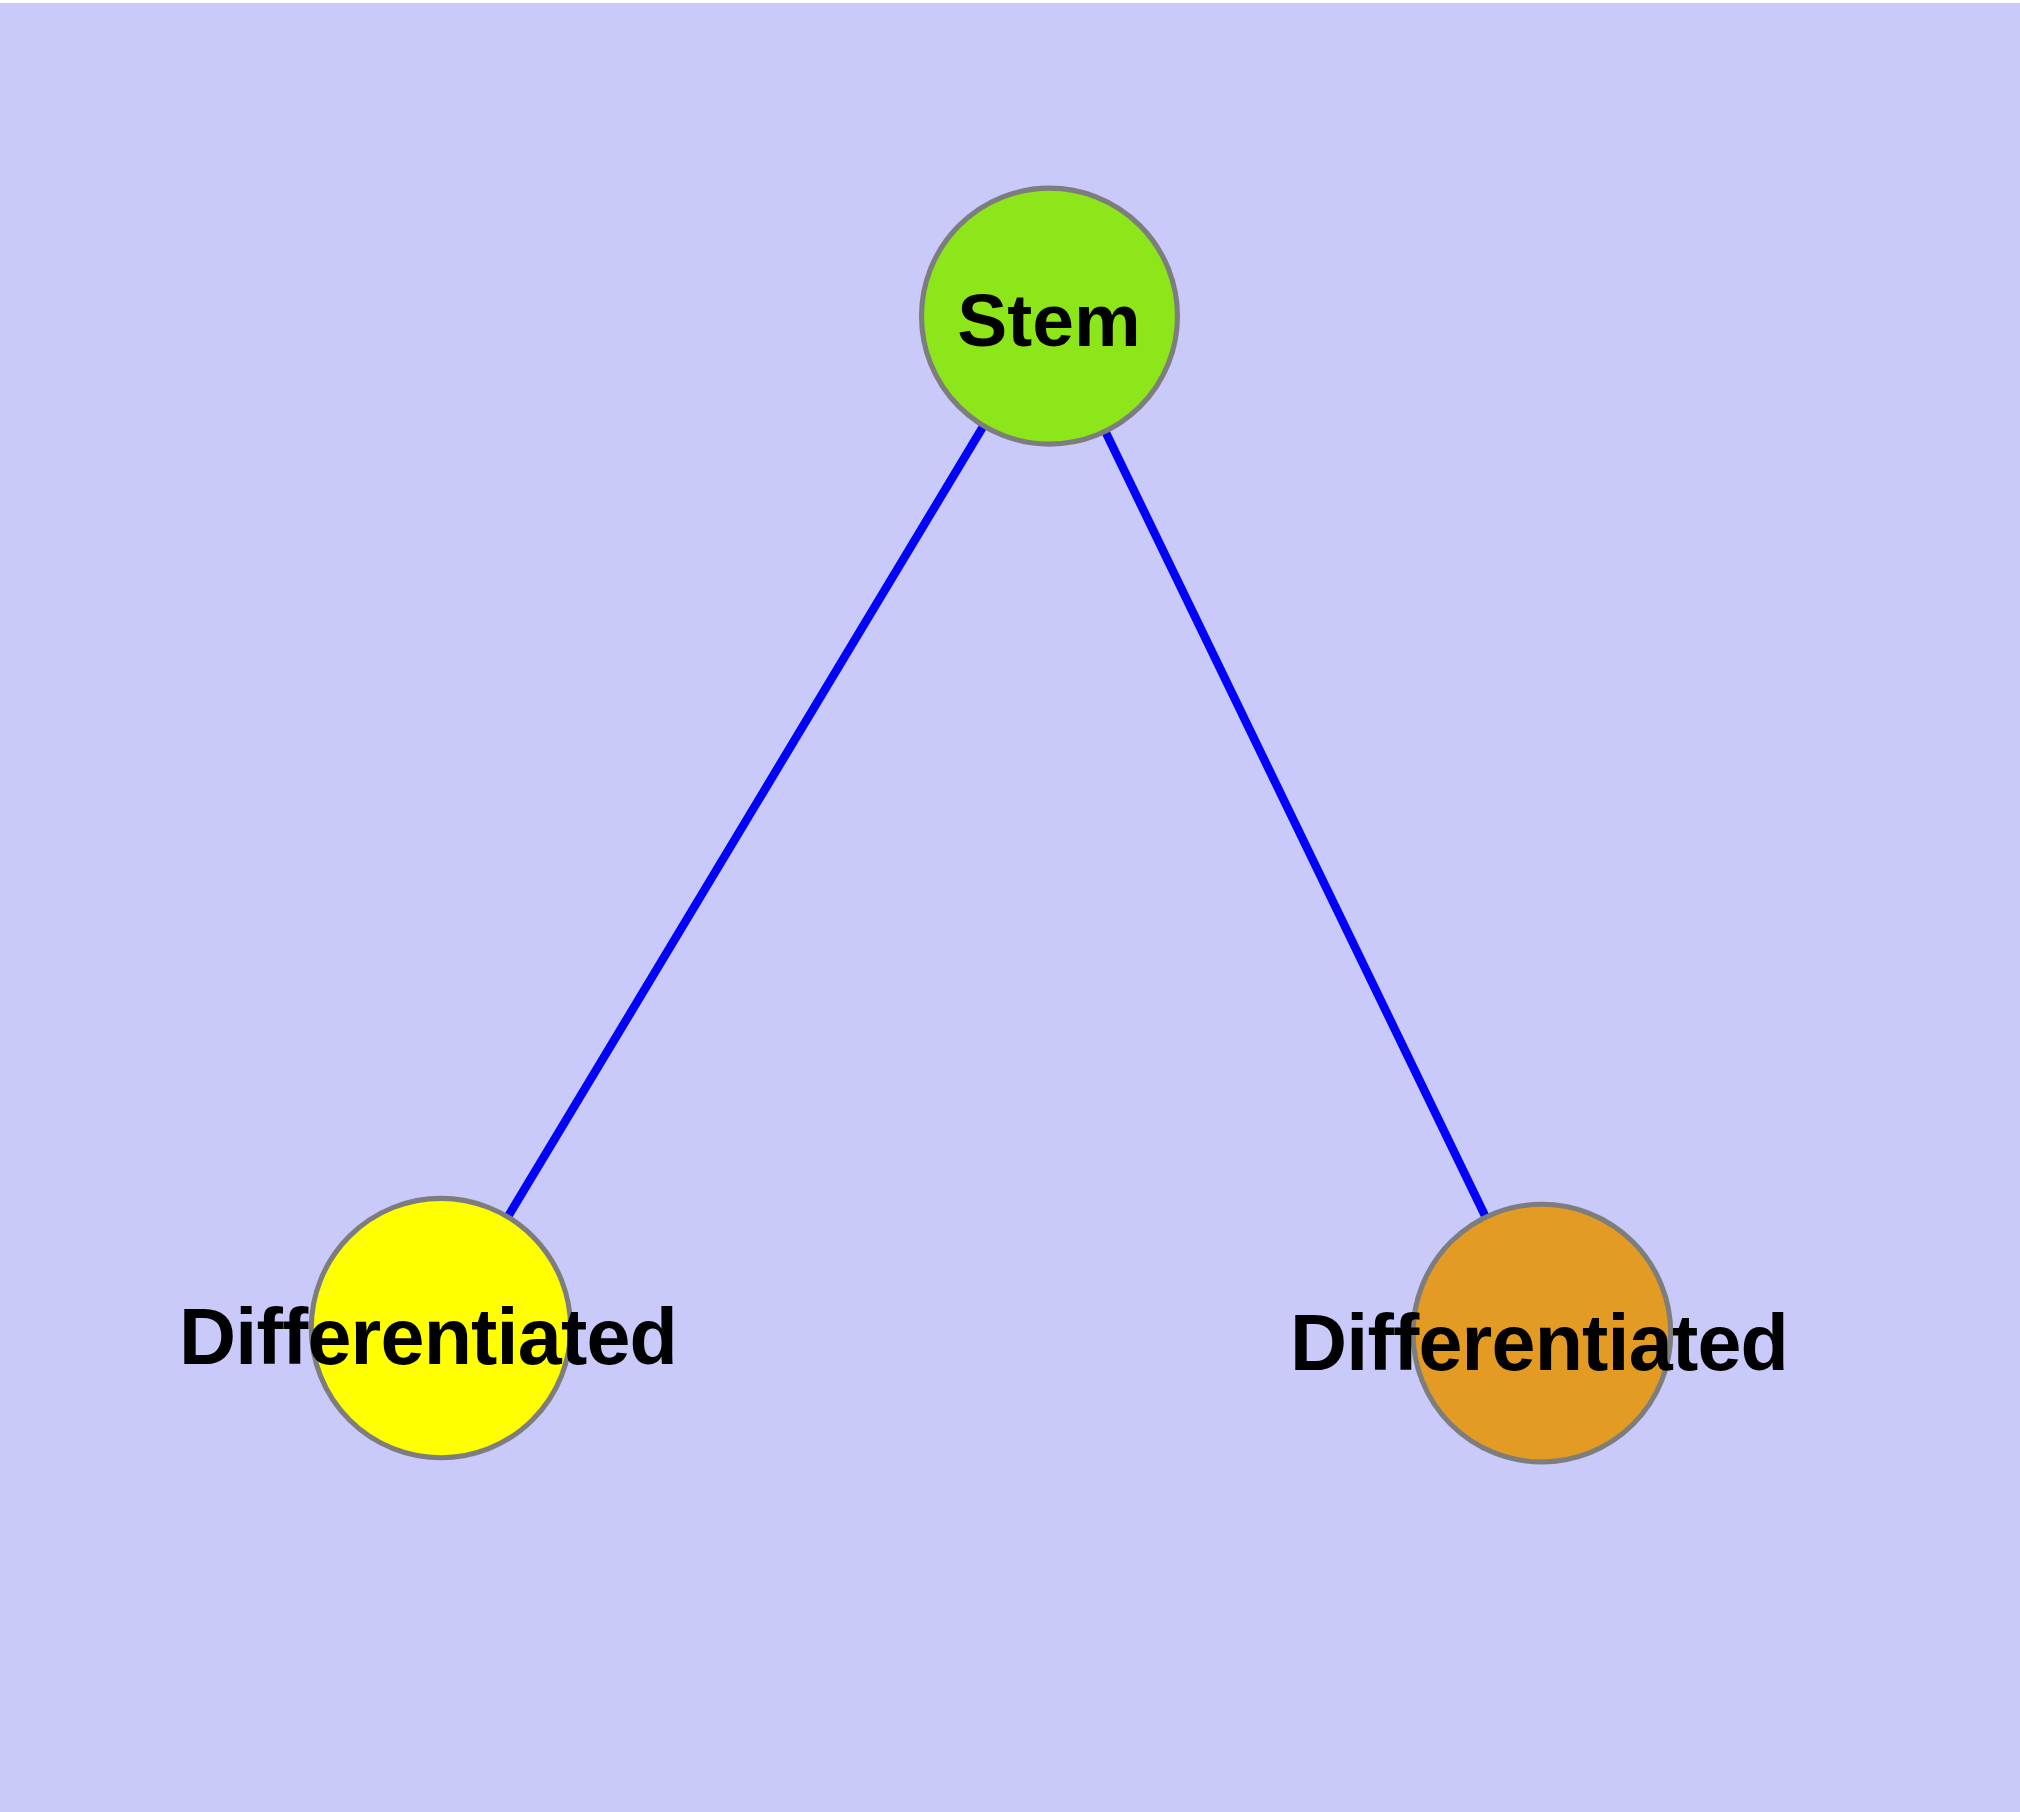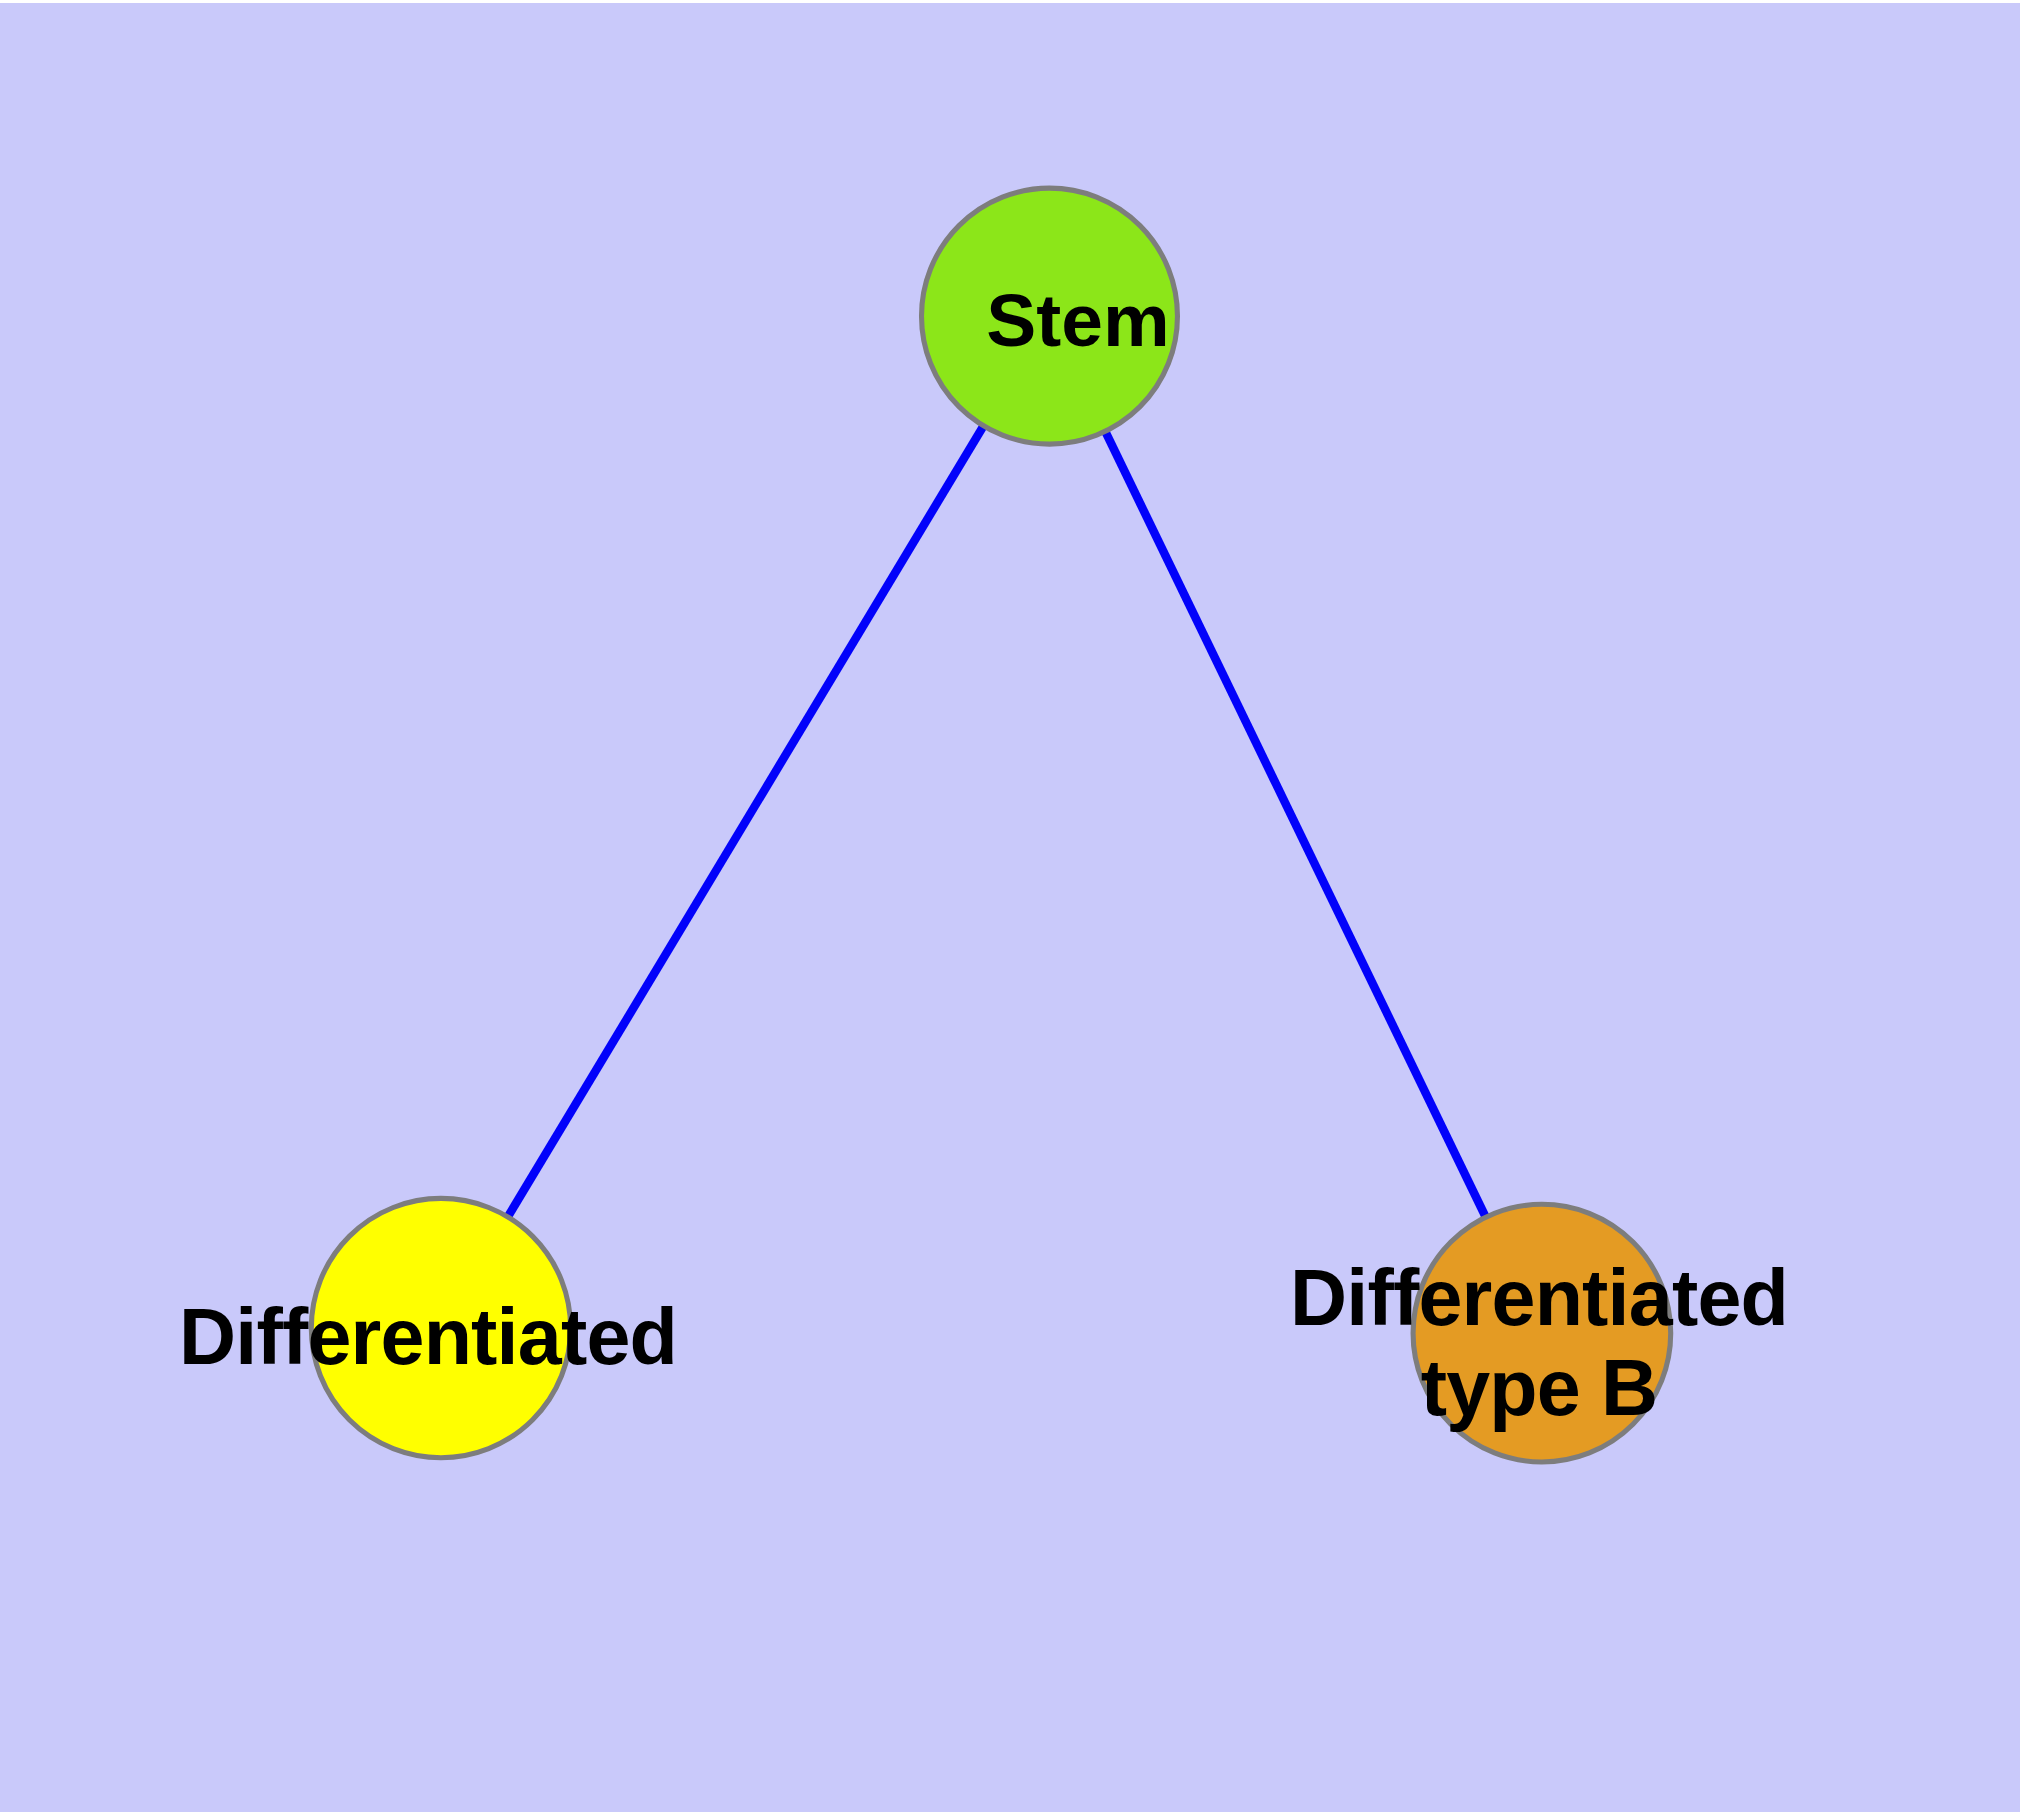--- a/index.html
+++ b/index.html
@@ -35,21 +35,21 @@
     position: absolute;
     transform: translate(-50%, -50%);
     color: #000000;
     font-weight: bold;
     text-align: center;
     white-space: nowrap;
     z-index: 2;
     pointer-events: none;
   }
   .stem-label {
-    left: 1078px;
+    left: 1049px;
     top: 320px;
     font-size: 75px;
     line-height: 85px;
   }
   .label-a {
     left: 428px;
     top: 1337px;
     font-size: 79px;
     line-height: 90px;
     letter-spacing: -0.8px;
@@ -83,17 +83,16 @@
   </svg>
 
   <div class="node-label stem-label" style="color: rgb(0, 0, 0);">Stem</div>
 
   <div class="node-label label-a" style="color: rgb(0, 0, 0);">
     <div>Differentiated</div>
   </div>
 
   <div class="node-label label-b" style="color: rgb(0, 0, 0);">
     <div>Differentiated</div>
-    <div>type B</div>
   </div>
 
 </div>
 
 
 </body></html>

